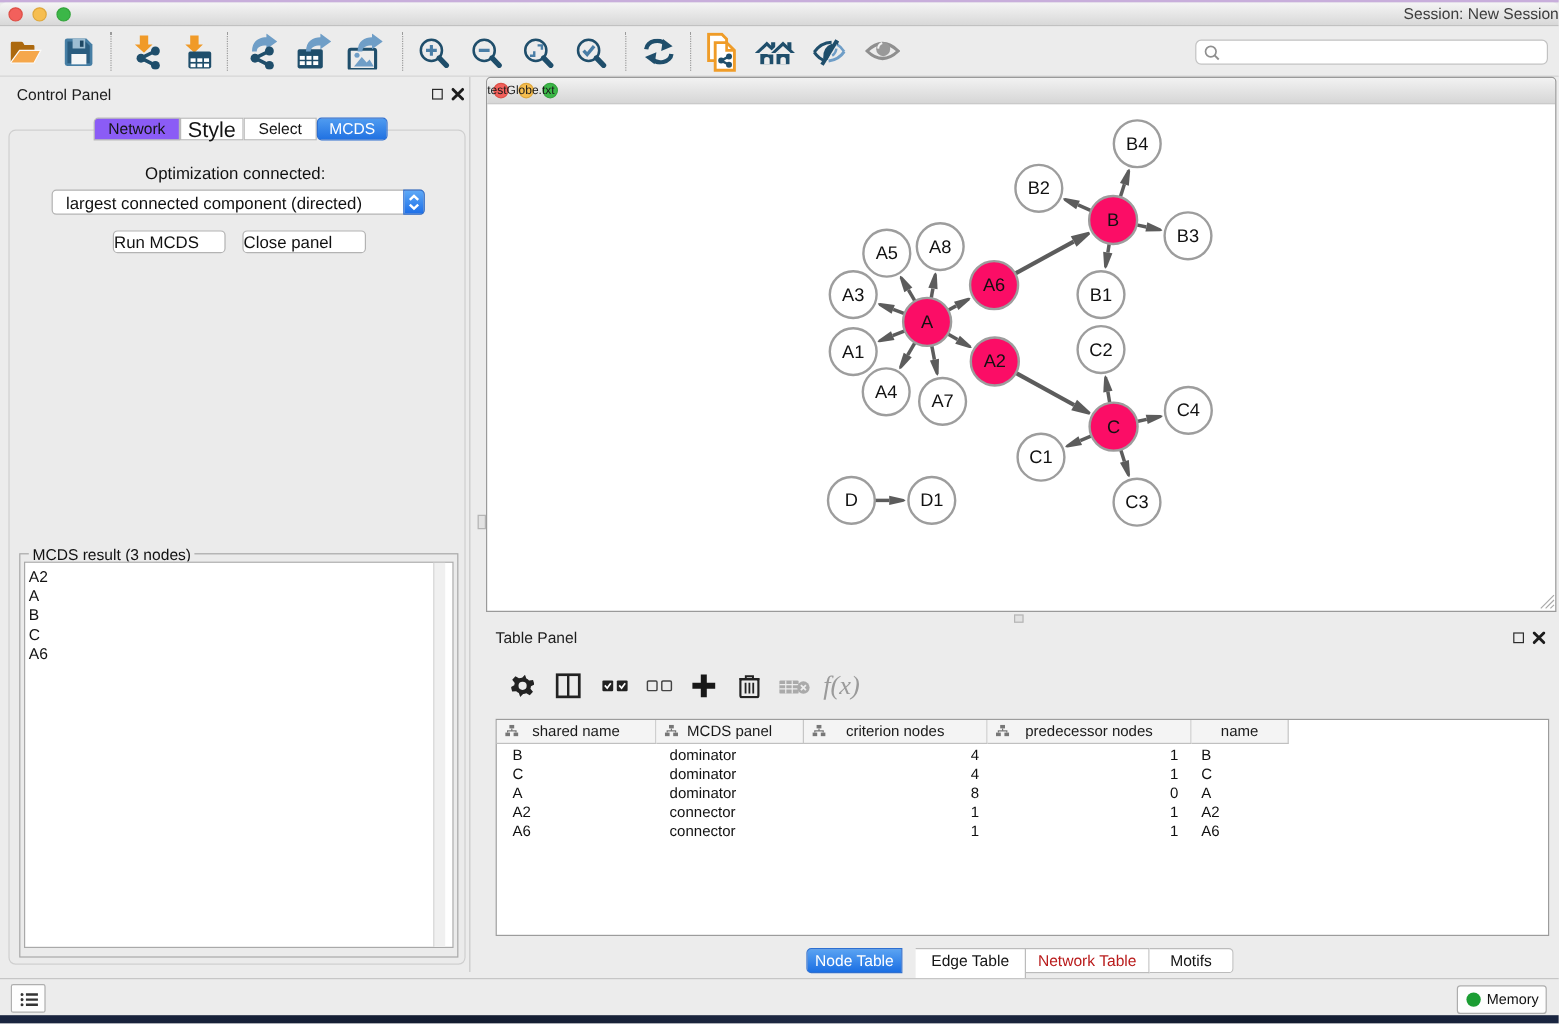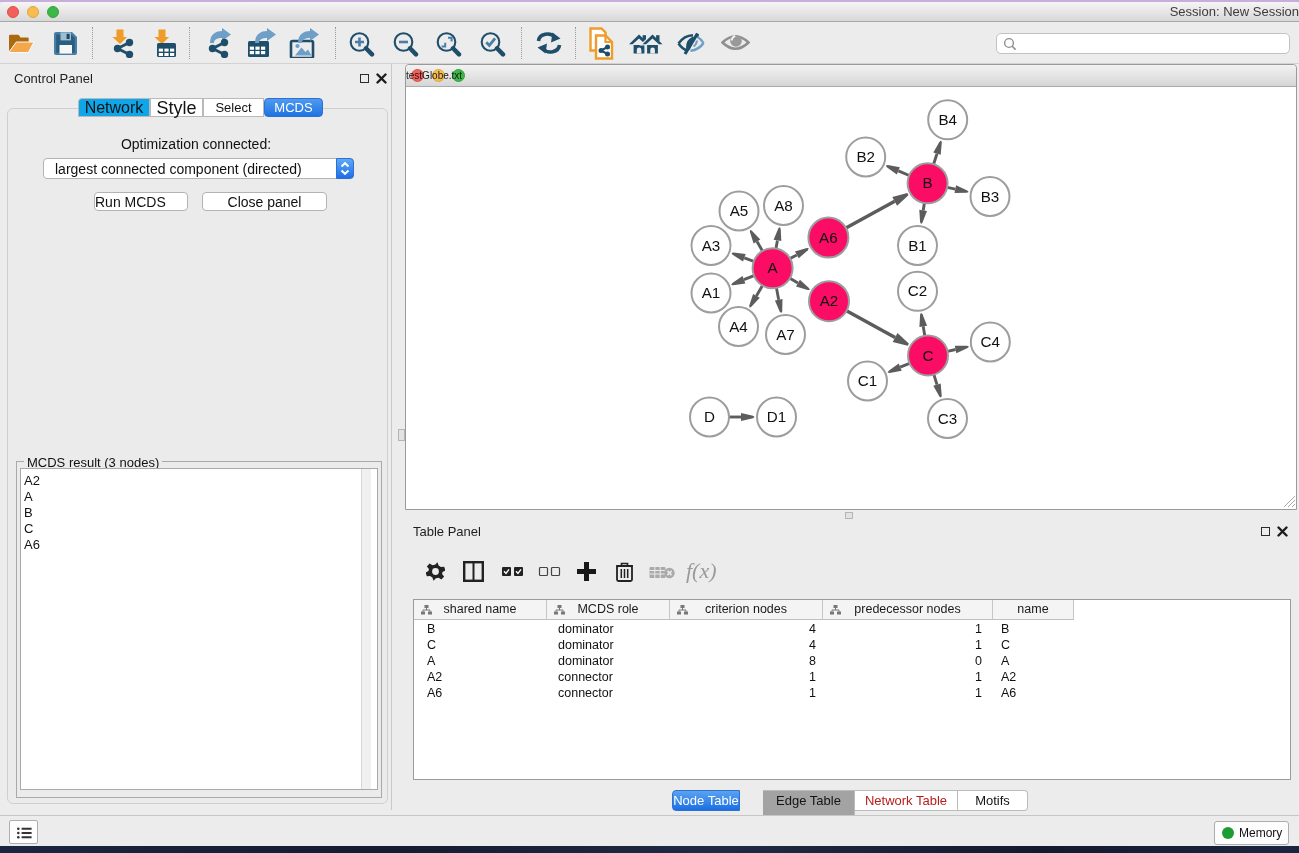--- a/index.html
+++ b/index.html
@@ -138,34 +138,34 @@
     <circle cx="6" cy="6" r="4.4" fill="none" stroke="#8f8f8f" stroke-width="1.4"></circle>
     <path d="M9.2 9.2 L12.6 12.6" stroke="#8f8f8f" stroke-width="1.6"></path>
   </svg>
 <div class="ab" style="left:0;top:64px;width:392px;height:746px;background:#ececec;border-right:1px solid #c9c9c9"></div>
 <div class="ab" style="left:14px;top:71px;font-size:13px;color:#1e1e1e">Control Panel</div>
 <div class="ab" style="left:360px;top:74px;width:9px;height:9px;border:1.6px solid #2b2b2b"></div>
 <svg class="ab" style="left:376px;top:73px" width="11" height="11" viewBox="0 0 11 11">
     <path d="M1.5 1.5 L9.5 9.5 M9.5 1.5 L1.5 9.5" stroke="#1d1d1d" stroke-width="2.4" stroke-linecap="round"></path>
   </svg>
 <div class="ab" style="left:7px;top:108px;width:381px;height:696px;background:#ebebeb;border:1px solid #cfcfcf;border-radius:6px"></div>
-<div class="ab" style="left:78px;top:98px;width:72px;height:19px;background:#0ea5e9;color:#141414;border:1px solid #b9b9b9;border-radius:4px 0 0 0;;font-size:16px;text-align:center;line-height:18px">Network</div>
+<div class="ab" style="left:78px;top:98px;width:72px;height:19px;background:#8b5cf6;color:#141414;border:1px solid #b9b9b9;border-radius:4px 0 0 0;;font-size:13px;text-align:center;line-height:18px">Network</div>
 <div class="ab" style="left:150px;top:98px;width:53px;height:19px;background:#fff;color:#141414;border:1px solid #b9b9b9;;font-size:18px;text-align:center;line-height:18px">Style</div>
 <div class="ab" style="left:203px;top:98px;width:61px;height:19px;background:#fff;color:#141414;border:1px solid #b9b9b9;;font-size:13px;text-align:center;line-height:18px">Select</div>
 <div class="ab" style="left:264px;top:98px;width:59px;height:19px;background:linear-gradient(#4f9bf0,#2172e2);color:#fff;border:1px solid #2e6fd0;border-radius:4px;font-size:13px;text-align:center;line-height:18px">MCDS</div>
 <div class="ab" style="left:0;top:136px;width:392px;text-align:center;font-size:14px;color:#111">Optimization connected:</div>
 <div class="ab" style="left:43px;top:158px;width:311px;height:21px;background:#fff;border:1px solid #b3b3b3;border-radius:4px"></div>
 <div class="ab" style="left:55px;top:161px;font-size:14px;color:#111">largest connected component (directed)</div>
 <div class="ab" style="left:336px;top:158px;width:18px;height:21px;background:linear-gradient(#5ea9f7,#1d6fe8);border-radius:0 4px 4px 0;border:1px solid #2e6fd0"></div>
 <svg class="ab" style="left:339px;top:161px" width="12" height="15" viewBox="0 0 12 15">
     <path d="M2.5 5.5 L6 2.2 L9.5 5.5" fill="none" stroke="#fff" stroke-width="2"></path>
     <path d="M2.5 9.5 L6 12.8 L9.5 9.5" fill="none" stroke="#fff" stroke-width="2"></path>
   </svg>
 <div class="ab" style="left:94px;top:192px;width:94px;height:19px;background:#fff;border:1px solid #b3b3b3;border-radius:4px;font-size:14px;line-height:18px;color:#111">Run MCDS</div>
-<div class="ab" style="left:202px;top:192px;width:125px;height:19px;background:#fff;border:1px solid #b3b3b3;border-radius:4px;font-size:14px;text-align:center;line-height:18px;color:#111">Close panel</div>
+<div class="ab" style="left:202px;top:192px;width:103px;height:19px;background:#fff;border:1px solid #b3b3b3;border-radius:4px;font-size:14px;text-align:left;line-height:18px;color:#111">Close panel</div>
 <div class="ab" style="left:16px;top:461px;width:366px;height:337px;border:1px solid #a9a9a9"></div>
 <div class="ab" style="left:24px;top:455px;background:#ebebeb;padding:0 3px;font-size:13px;color:#111">MCDS result (3 nodes)</div>
 <div class="ab" style="left:20px;top:468px;width:358px;height:322px;background:#fff;border:1px solid #a9a9a9"></div>
 <div class="ab" style="left:24px;top:473px;font-size:13px;color:#111;line-height:16px">A2<br>A<br>B<br>C<br>A6</div>
 <div class="ab" style="left:361px;top:469px;width:10px;height:320px;background:#f0f0f0;border-left:1px solid #d6d6d6"></div>
 <div class="ab" style="left:398px;top:429px;width:7px;height:12px;background:#e2e2e2;border:1px solid #b5b5b5"></div>
 <div class="ab" style="left:845px;top:512px;width:8px;height:7px;background:#e2e2e2;border:1px solid #b5b5b5"></div>
 <div class="ab" style="left:405px;top:64px;width:892px;height:446px;background:#fff;border:1px solid #9a9a9a;border-radius:4px 4px 0 0"></div>
 <div class="ab" style="left:406px;top:65px;width:890px;height:22px;background:linear-gradient(#f2f2f2,#d6d6d6);border-bottom:1px solid #ababab;border-radius:4px 4px 0 0"></div>
 <div class="tl" style="left:411.0px;top:69px;width:13px;height:13px;background:#f2605c;border:1px solid #dd4f46"></div>
@@ -298,21 +298,21 @@
   </svg>
 <div class="ab" style="left:686px;top:558px;font-family:'Liberation Serif',serif;font-style:italic;font-size:22px;color:#9a9a9a">f(x)</div>
 <div class="ab" style="left:413px;top:599px;width:878px;height:181px;background:#fff;border:1px solid #9c9c9c"></div>
 <div class="ab" style="left:414px;top:600px;width:133px;height:20px;background:#f4f4f4;border-right:1px solid #c6c6c6;border-bottom:1px solid #c0c0c0;font-size:12.5px;color:#1a1a1a;text-align:center;line-height:19px">shared name</div>
 <div class="ab" style="left:421px;top:604px;line-height:10px"><svg width="11" height="10" viewBox="0 0 11 10" style="vertical-align:-1px">
       <rect x="3.5" y="0" width="4" height="3" fill="#777"></rect>
       <rect x="0" y="6.5" width="4" height="3" fill="#777"></rect>
       <rect x="7" y="6.5" width="4" height="3" fill="#777"></rect>
       <path d="M5.5 3 v2 M2 6.5 v-1.5 h7 v1.5" fill="none" stroke="#777" stroke-width="1"></path>
     </svg></div>
-<div class="ab" style="left:547px;top:600px;width:123px;height:20px;background:#f4f4f4;border-right:1px solid #c6c6c6;border-bottom:1px solid #c0c0c0;font-size:12.5px;color:#1a1a1a;text-align:center;line-height:19px">MCDS role</div>
+<div class="ab" style="left:547px;top:600px;width:123px;height:20px;background:#f4f4f4;border-right:1px solid #c6c6c6;border-bottom:1px solid #c0c0c0;font-size:12.5px;color:#1a1a1a;text-align:center;line-height:19px">MCDS panel</div>
 <div class="ab" style="left:554px;top:604px;line-height:10px"><svg width="11" height="10" viewBox="0 0 11 10" style="vertical-align:-1px">
       <rect x="3.5" y="0" width="4" height="3" fill="#777"></rect>
       <rect x="0" y="6.5" width="4" height="3" fill="#777"></rect>
       <rect x="7" y="6.5" width="4" height="3" fill="#777"></rect>
       <path d="M5.5 3 v2 M2 6.5 v-1.5 h7 v1.5" fill="none" stroke="#777" stroke-width="1"></path>
     </svg></div>
 <div class="ab" style="left:670px;top:600px;width:153px;height:20px;background:#f4f4f4;border-right:1px solid #c6c6c6;border-bottom:1px solid #c0c0c0;font-size:12.5px;color:#1a1a1a;text-align:center;line-height:19px">criterion nodes</div>
 <div class="ab" style="left:677px;top:604px;line-height:10px"><svg width="11" height="10" viewBox="0 0 11 10" style="vertical-align:-1px">
       <rect x="3.5" y="0" width="4" height="3" fill="#777"></rect>
       <rect x="0" y="6.5" width="4" height="3" fill="#777"></rect>
@@ -345,22 +345,22 @@
 <div class="ab" style="left:427px;top:670px;font-size:12.5px;color:#111">A2</div>
 <div class="ab" style="left:558px;top:670px;font-size:12.5px;color:#111">connector</div>
 <div class="ab" style="left:740px;top:670px;width:76px;text-align:right;font-size:12.5px;color:#111">1</div>
 <div class="ab" style="left:910px;top:670px;width:72px;text-align:right;font-size:12.5px;color:#111">1</div>
 <div class="ab" style="left:1001px;top:670px;font-size:12.5px;color:#111">A2</div>
 <div class="ab" style="left:427px;top:686px;font-size:12.5px;color:#111">A6</div>
 <div class="ab" style="left:558px;top:686px;font-size:12.5px;color:#111">connector</div>
 <div class="ab" style="left:740px;top:686px;width:76px;text-align:right;font-size:12.5px;color:#111">1</div>
 <div class="ab" style="left:910px;top:686px;width:72px;text-align:right;font-size:12.5px;color:#111">1</div>
 <div class="ab" style="left:1001px;top:686px;font-size:12.5px;color:#111">A6</div>
-<div class="ab" style="left:672px;top:790px;width:68px;height:21px;background:linear-gradient(#5aa3f2,#1b6fe3);color:#fff;border:1px solid #2e6fd0;border-radius:4px 0 0 4px;font-size:13px;text-align:center;line-height:20px">Node Table</div>
-<div class="ab" style="left:763px;top:790px;width:92px;height:33px;background:#a3a3a3;color:#141414;border:1px solid #bbb;border-left:none;;font-size:13px;text-align:center;line-height:20px">Edge Table</div>
+<div class="ab" style="left:672px;top:790px;width:80px;height:21px;background:linear-gradient(#5aa3f2,#1b6fe3);color:#fff;border:1px solid #2e6fd0;border-radius:4px 0 0 4px;font-size:13px;text-align:center;line-height:20px">Node Table</div>
+<div class="ab" style="left:763px;top:790px;width:92px;height:33px;background:#ffffff;color:#141414;border:1px solid #bbb;border-left:none;;font-size:13px;text-align:center;line-height:20px">Edge Table</div>
 <div class="ab" style="left:855px;top:790px;width:103px;height:21px;background:#fff;color:#b91c1c;border:1px solid #bbb;border-left:none;;font-size:13px;text-align:center;line-height:20px">Network Table</div>
 <div class="ab" style="left:958px;top:790px;width:70px;height:21px;background:#fff;color:#141414;border:1px solid #bbb;border-left:none;border-radius:0 4px 4px 0;;font-size:13px;text-align:center;line-height:20px">Motifs</div>
 <div class="ab" style="left:0;top:815px;width:1299px;height:33px;background:#ececec;border-top:1px solid #c6c6c6"></div>
 <div class="ab" style="left:9px;top:820px;width:29px;height:24px;background:#fdfdfd;border:1px solid #aeaeae;border-radius:2px"></div>
 <svg class="ab" style="left:17px;top:827px" width="15" height="12" viewBox="0 0 15 12">
     <circle cx="1.3" cy="1.7" r="1.3" fill="#333"></circle>
     <circle cx="1.3" cy="6" r="1.3" fill="#333"></circle>
     <circle cx="1.3" cy="10.3" r="1.3" fill="#333"></circle>
     <path d="M4.6 1.7 h10 M4.6 6 h10 M4.6 10.3 h10" stroke="#333" stroke-width="2"></path>
   </svg>

